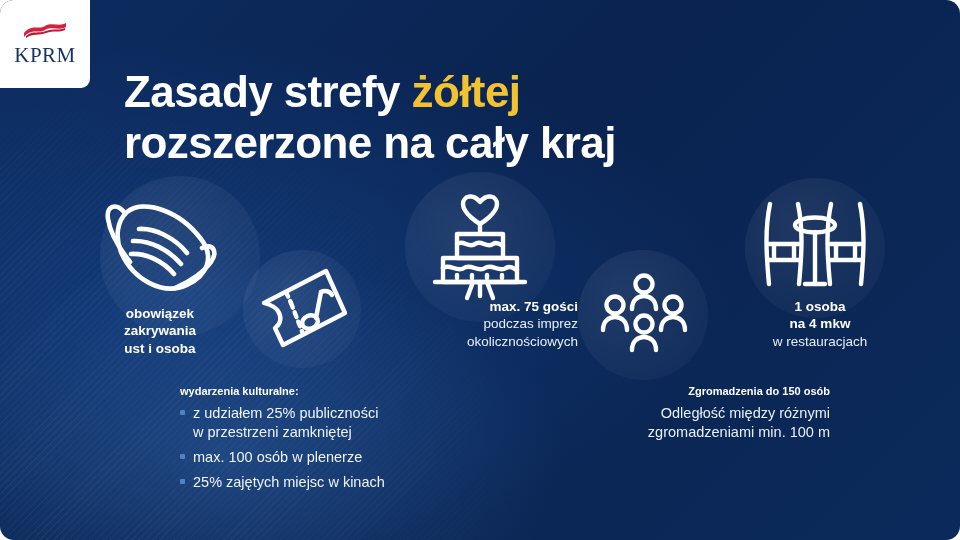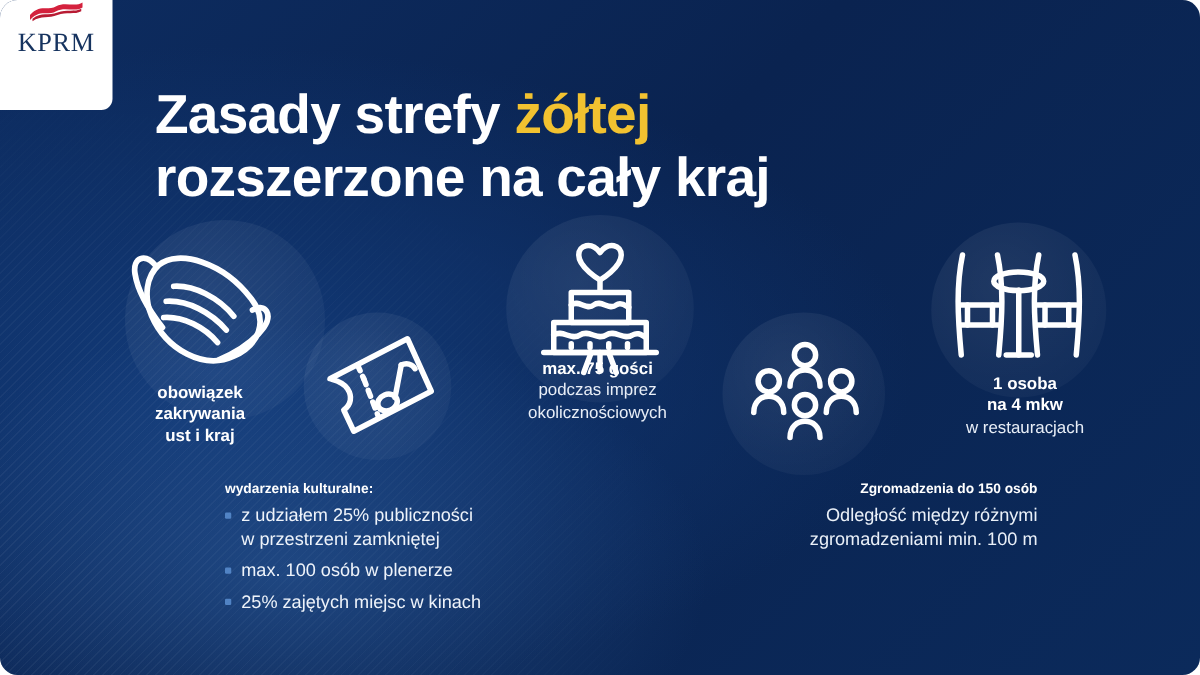--- a/index.html
+++ b/index.html
@@ -27,21 +27,21 @@
   #glow{
     position:absolute;left:-120px;top:250px;width:700px;height:420px;
     background:radial-gradient(ellipse at center, rgba(60,115,185,.38) 0%, rgba(60,115,185,0) 68%);
     pointer-events:none;
   }
 
   
   #logo{
     position:absolute;left:0;top:0;width:90px;height:88px;background:#ffffff;
     border-bottom-right-radius:9px;
-    display:flex;flex-direction:column;align-items:center;
+    display:flex;flex-direction:column;align-items:center;justify-content:center;
   }
   #logo .flag{width:46px;height:20px;margin-bottom:2px;}
   #logo .kprm{
     font-family:"Liberation Serif","DejaVu Serif",serif;
     font-size:21px;letter-spacing:.5px;color:#16335f;font-weight:400;
   }
 
   
   #headline{
     position:absolute;left:124px;top:34px;width:830px;
@@ -111,21 +111,21 @@
       <path d="M99 52 C110 46, 115 56, 108 66 C100 77, 86 86, 72 92"></path>
       <path d="M24 16 C40 3, 76 14, 98 43 C112 61, 104 80, 84 89 C60 100, 30 84, 18 56 C12 41, 14 25, 24 16 Z"></path>
       <path d="M36 33 C52 32, 72 42, 84 57"></path>
       <path d="M30 45 C47 44, 66 54, 78 68"></path>
       <path d="M28 58 C44 57, 61 66, 71 78"></path>
     </svg>
   </div>
   <div class="cap allbold" style="left:80px;top:305px;width:160px;">
     <b>obowiązek</b>
     <b>zakrywania</b>
-    <b>ust i kraj</b>
+    <b>ust i osoba</b>
   </div>
 
   <div class="circle" style="left:243px;top:250px;width:118px;height:118px;"></div>
   <div class="icon" style="left:255px;top:262px;">
     <svg width="96" height="94" viewBox="0 0 96 94" fill="none" stroke="#ffffff" stroke-width="4.4" stroke-linecap="round" stroke-linejoin="round">
       <path d="M9 41 L71 9 L90 51 L28 83 L20 66 C26 62, 27 55, 23 49 C19 43, 12 42, 9 41 Z"></path>
       <path d="M31 30 L36 41" stroke-dasharray="5 5"></path>
       <path d="M36 41 L48 72" stroke-dasharray="5 5"></path>
       <path d="M66 30 L61 56"></path>
       <path d="M66 30 C70 28, 75 29, 77 33"></path>
@@ -145,21 +145,21 @@
       <path d="M34 85 L34 88"></path>
         <path d="M49 85 L49 88"></path>
         <path d="M64 85 L64 88"></path>
         <path d="M79 85 L79 88"></path>
       <path d="M12 92 L102 92"></path>
       <path d="M50 92 L44 108"></path>
         <path d="M64 92 L70 108"></path>
       <path d="M57 92 L57 106"></path>
     </svg>
   </div>
-  <div class="cap" style="left:378px;top:286px;width:200px;">
+  <div class="cap" style="left:378px;top:298px;width:200px;text-align:right;">
     <b>max. 75 gości</b>
     <span>podczas imprez</span>
     <span>okolicznościowych</span>
   </div>
 
   <div class="circle" style="left:578px;top:250px;width:130px;height:130px;"></div>
   <div class="icon" style="left:598px;top:272px;">
     <svg width="92" height="88" viewBox="0 0 92 88" fill="none" stroke="#ffffff" stroke-width="4.4" stroke-linecap="round" stroke-linejoin="round">
       <circle cx="46" cy="12" r="8.5"></circle>
       <path d="M34 37 C34 28, 40 24, 46 24 C52 24, 58 28, 58 37"></path>

